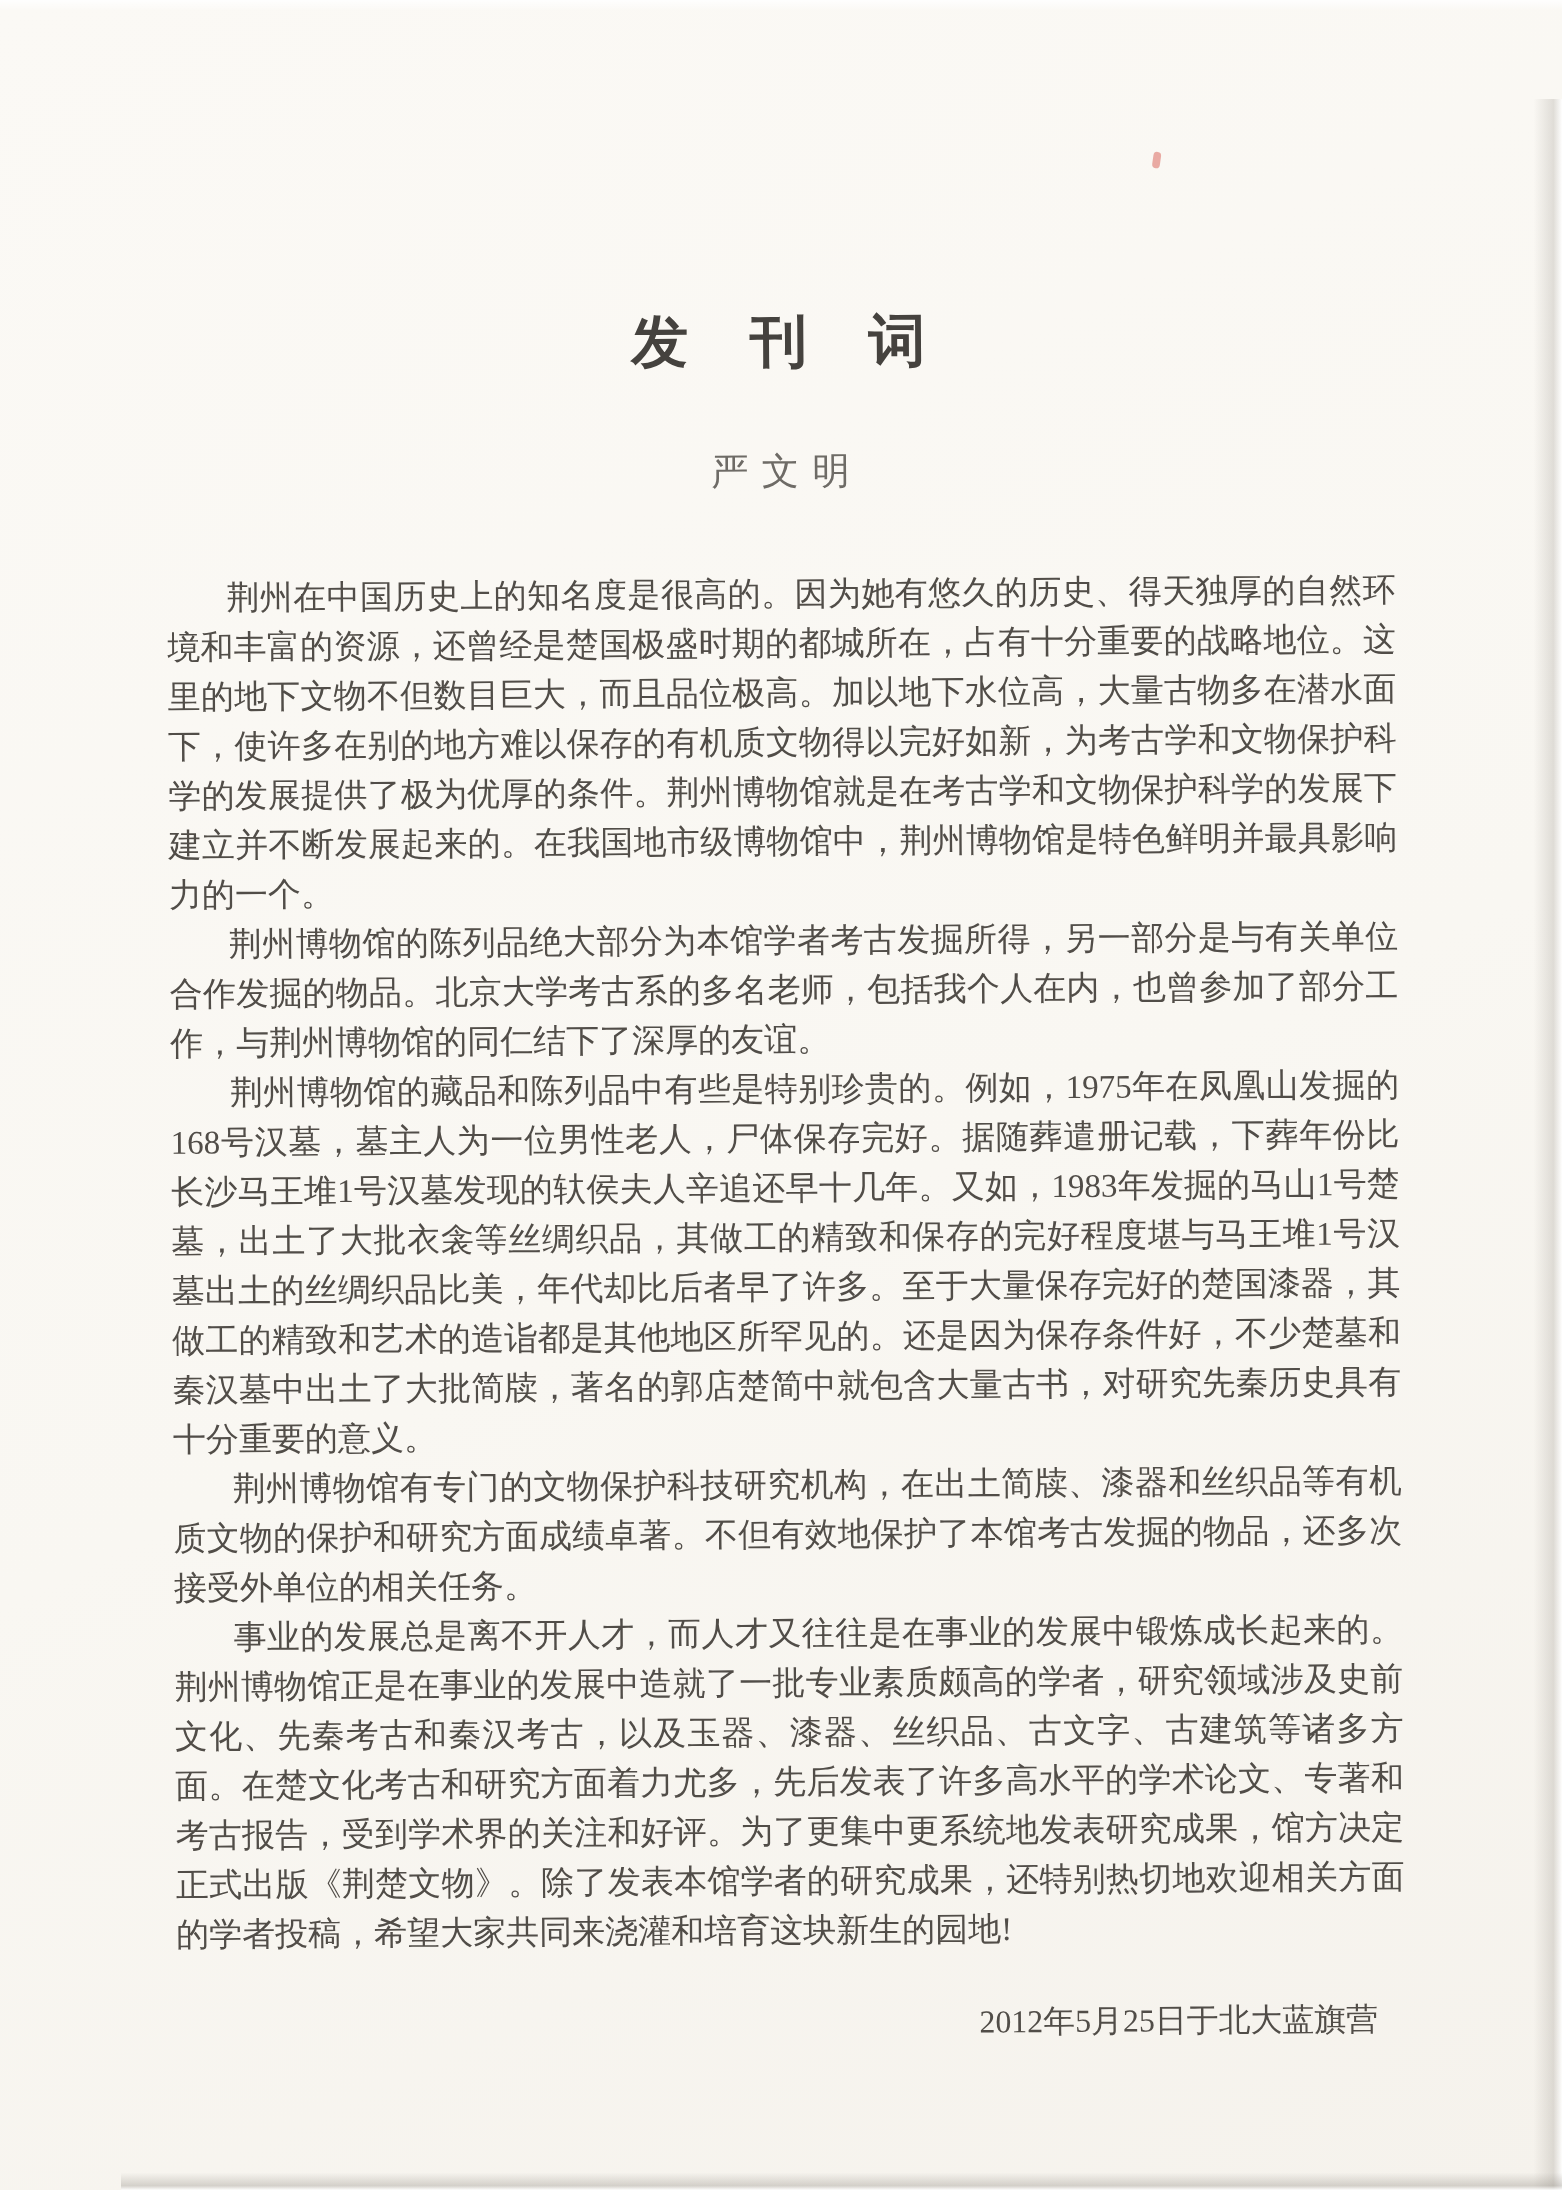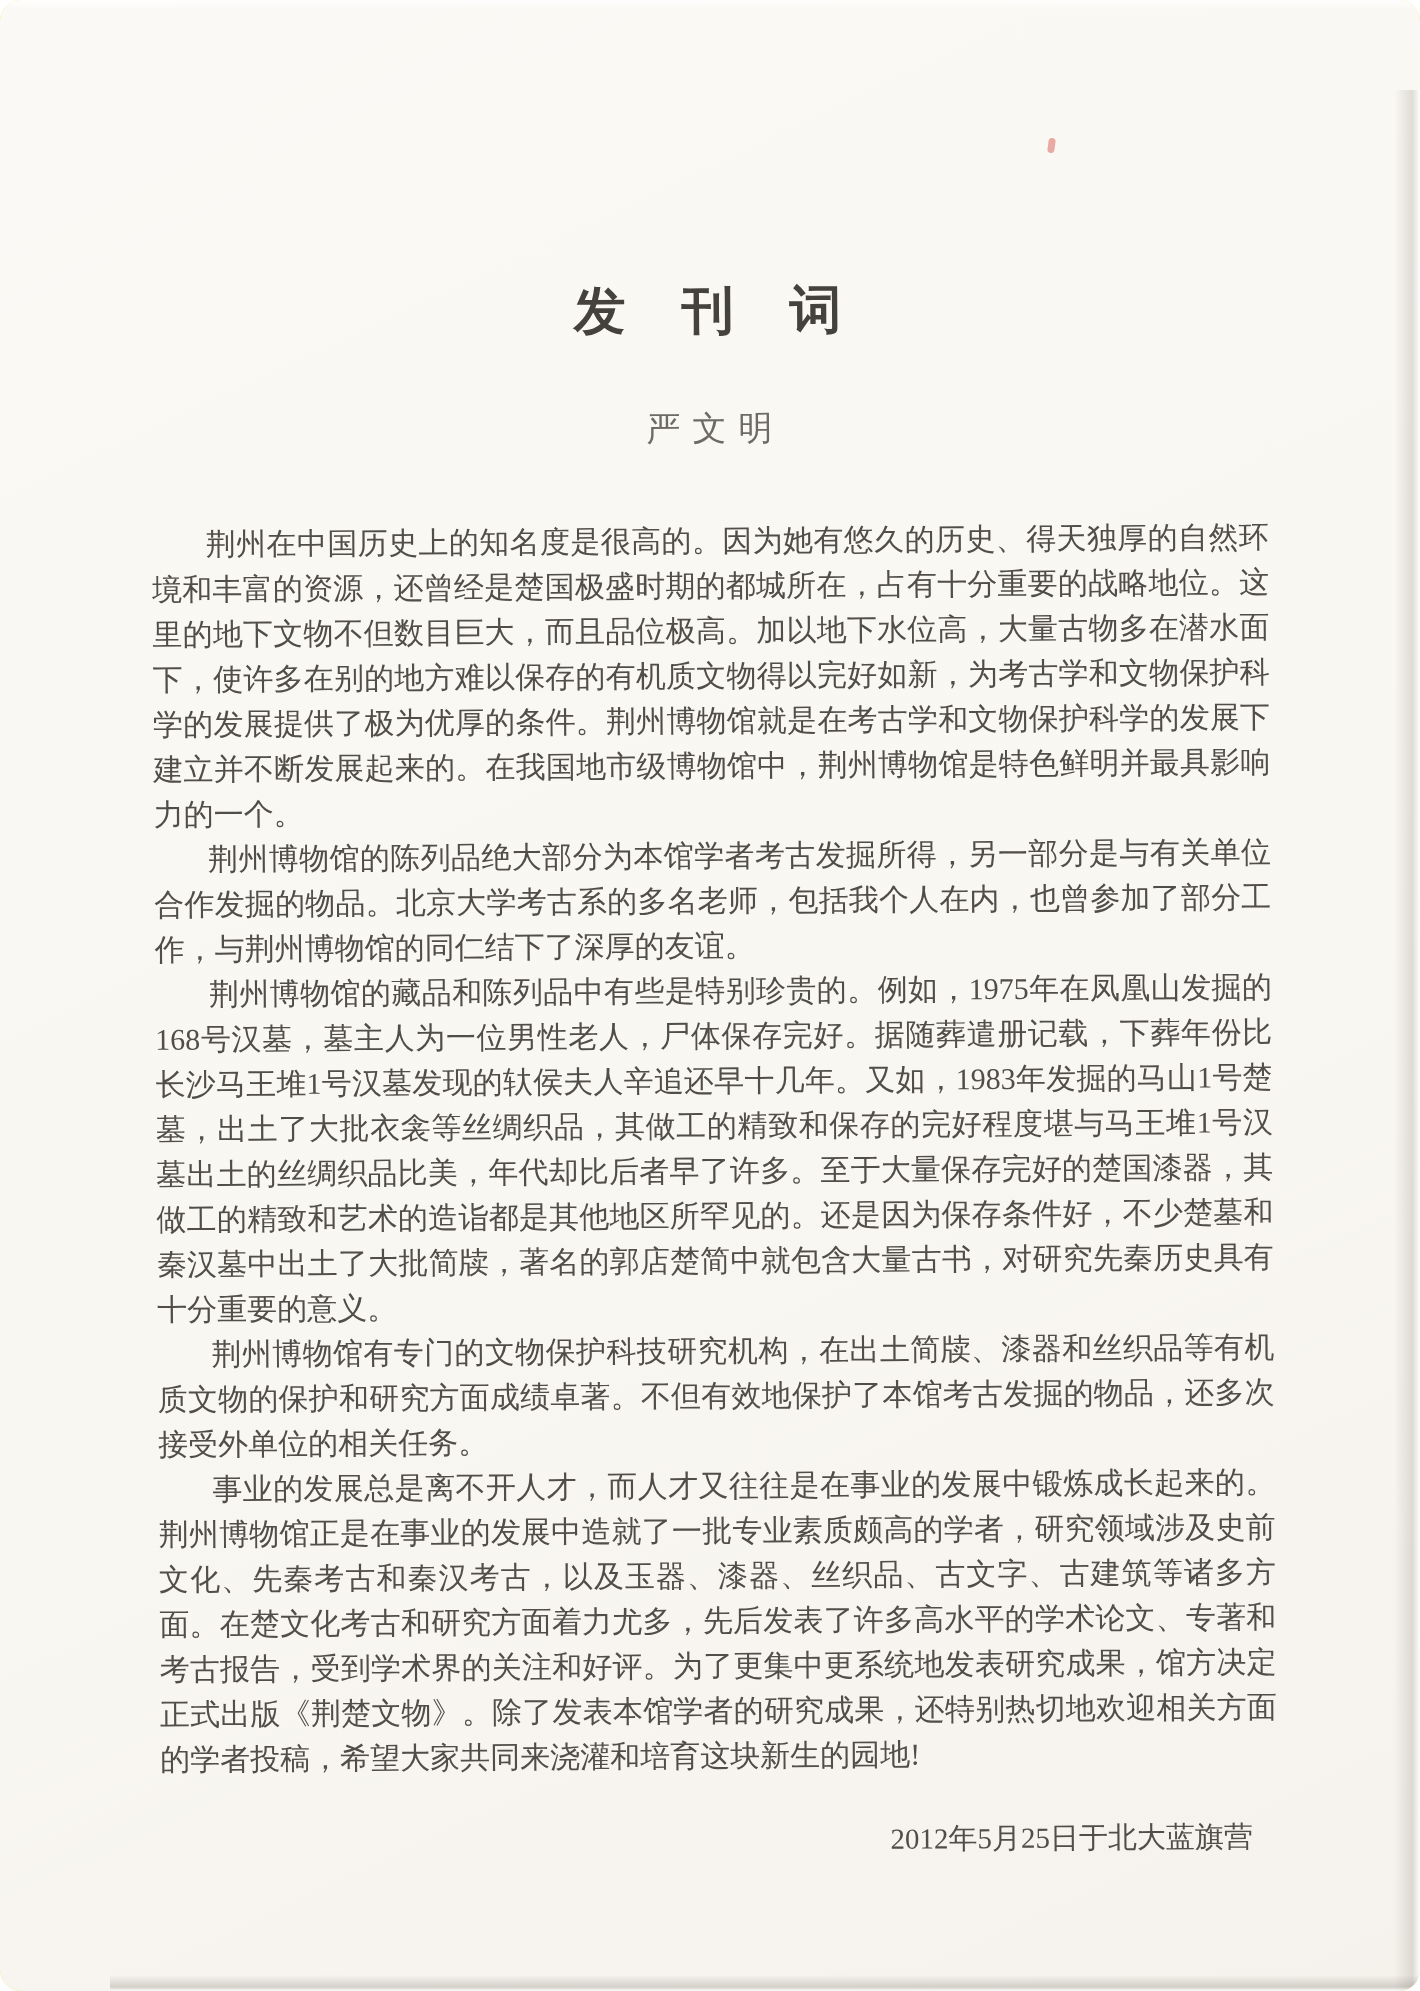--- a/index.html
+++ b/index.html
@@ -7,21 +7,20 @@
     padding: 0;
     background: #ffffff;
   }
   .stage {
     position: relative;
     width: 1420px;
     height: 1991px;
     overflow: hidden;
     background: #fde047;
     font-family: "Liberation Serif", "DejaVu Serif", serif;
-    border-radius: 21px;
   }
   .paper {
     position: absolute;
     inset: 0;
     background: linear-gradient(155deg, #fbf9f5 0%, #f9f7f2 55%, #f5f2ec 100%);
   }
   
   .edge-right {
     position: absolute;
     top: 90px;

